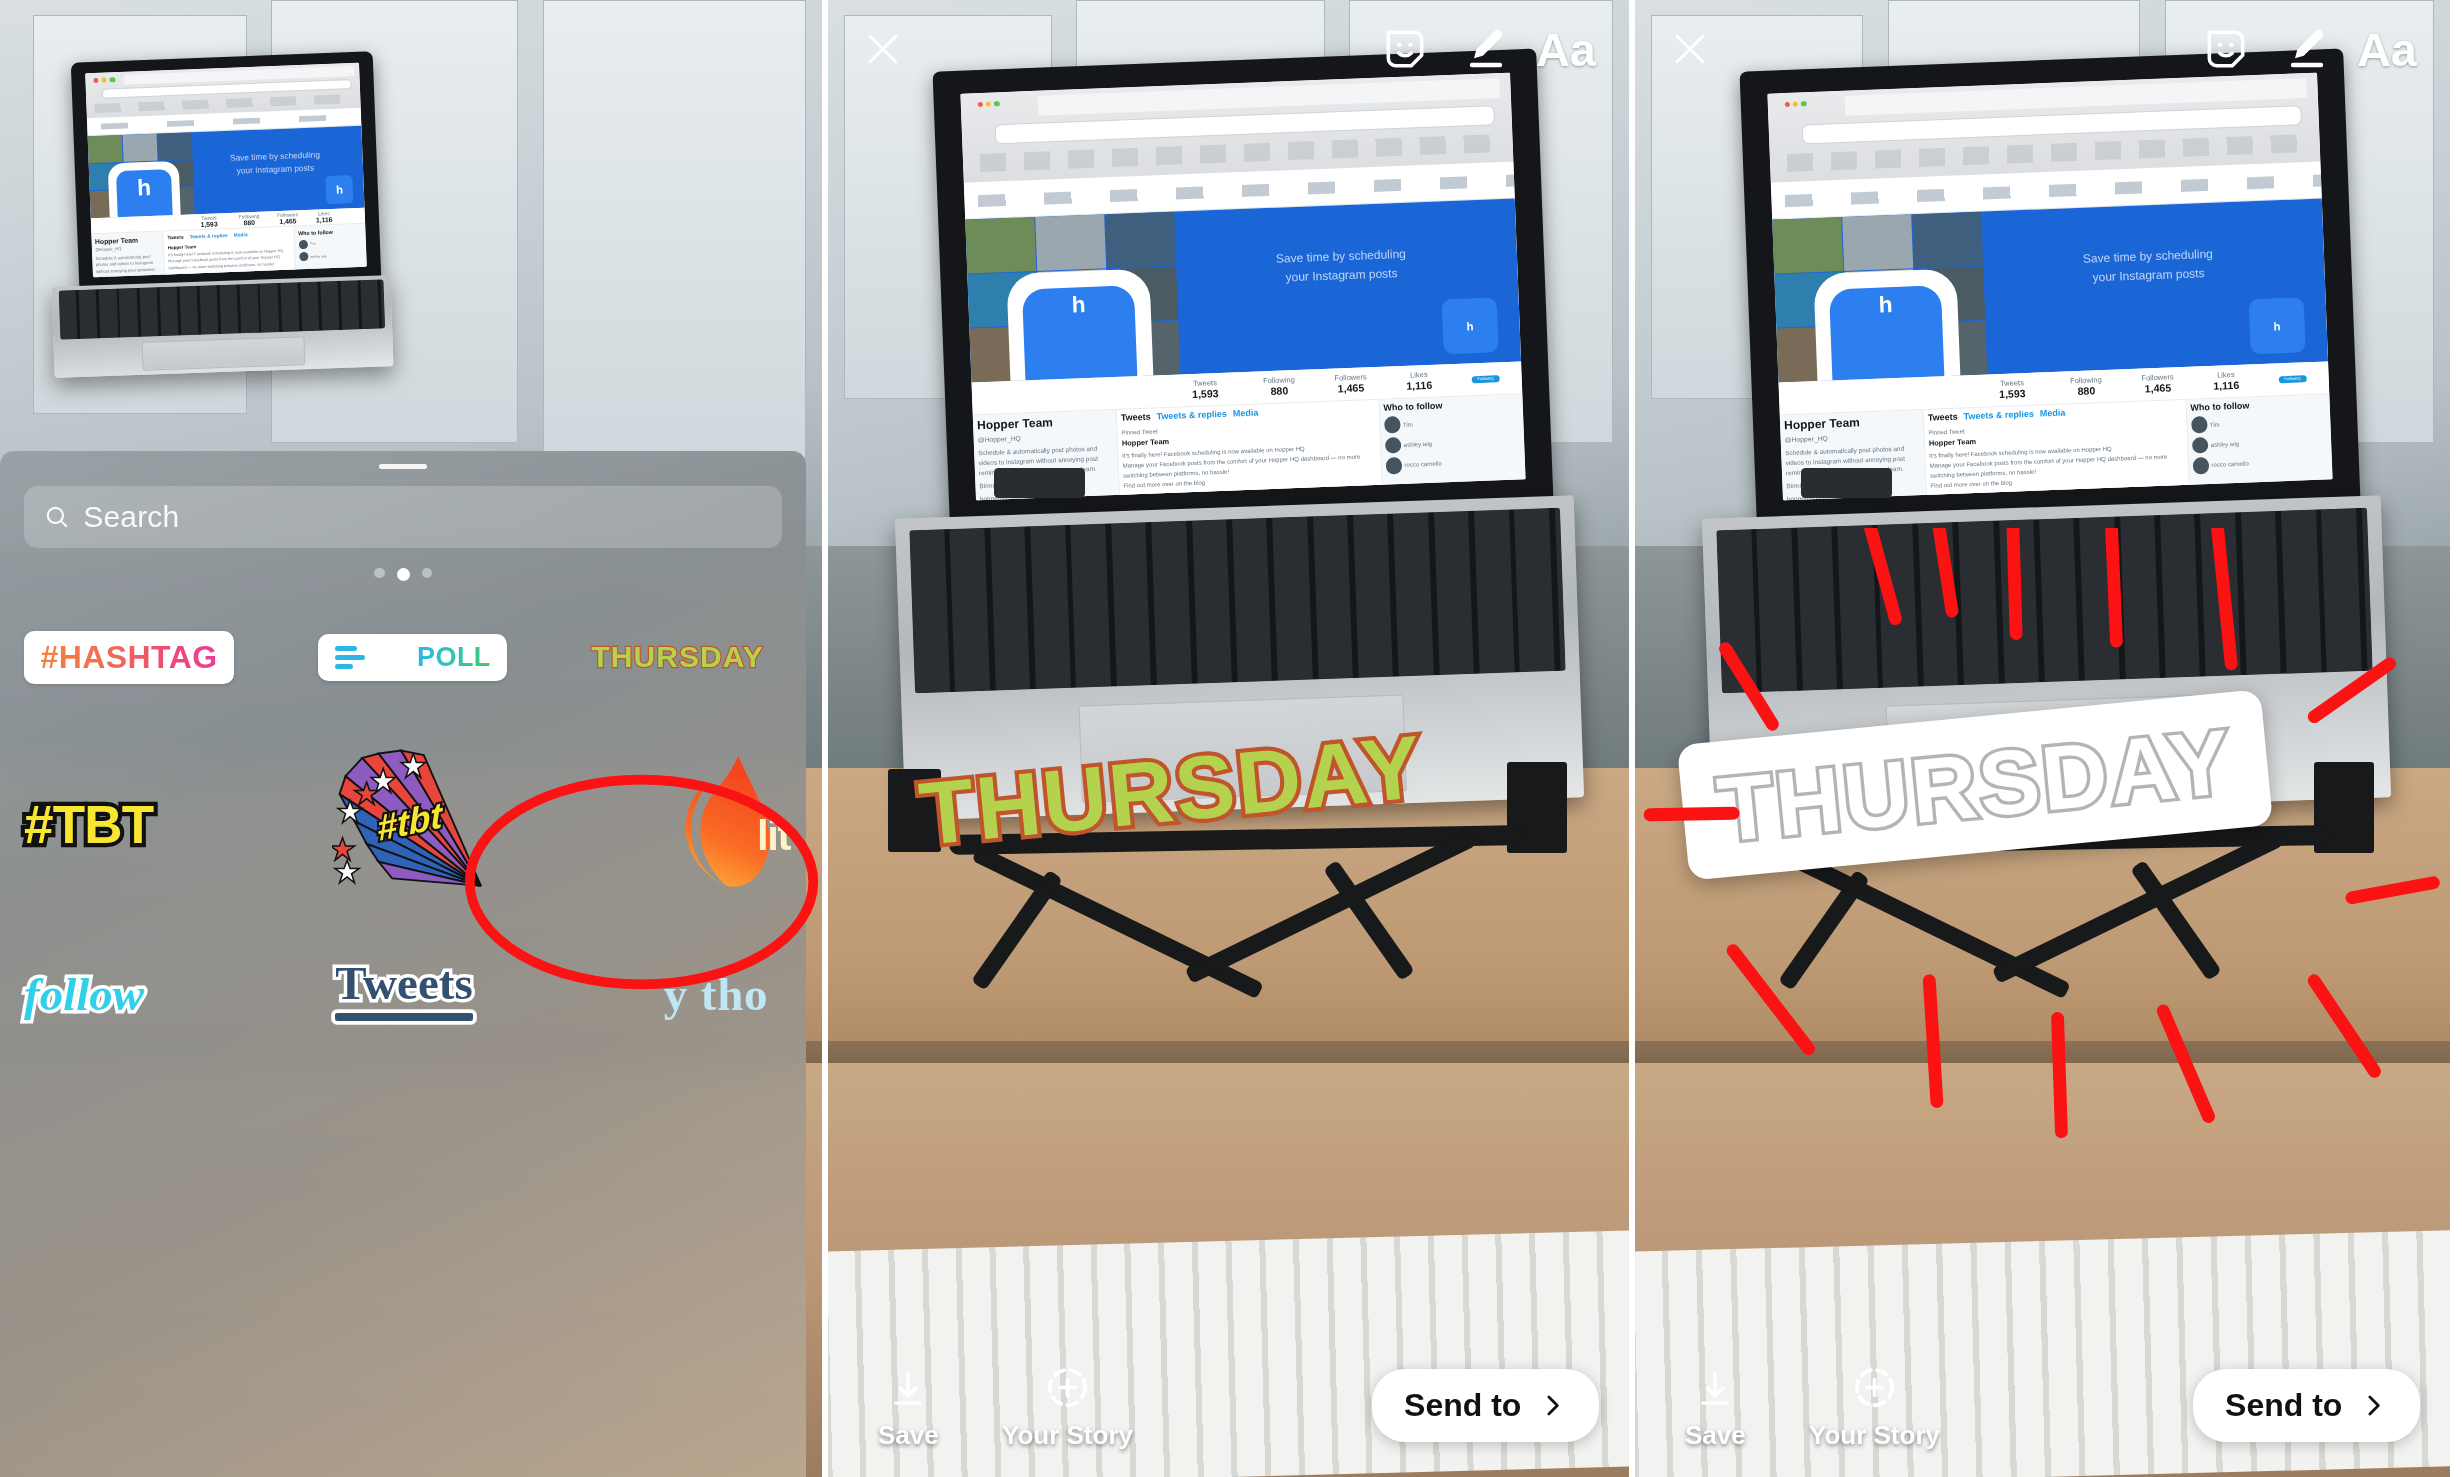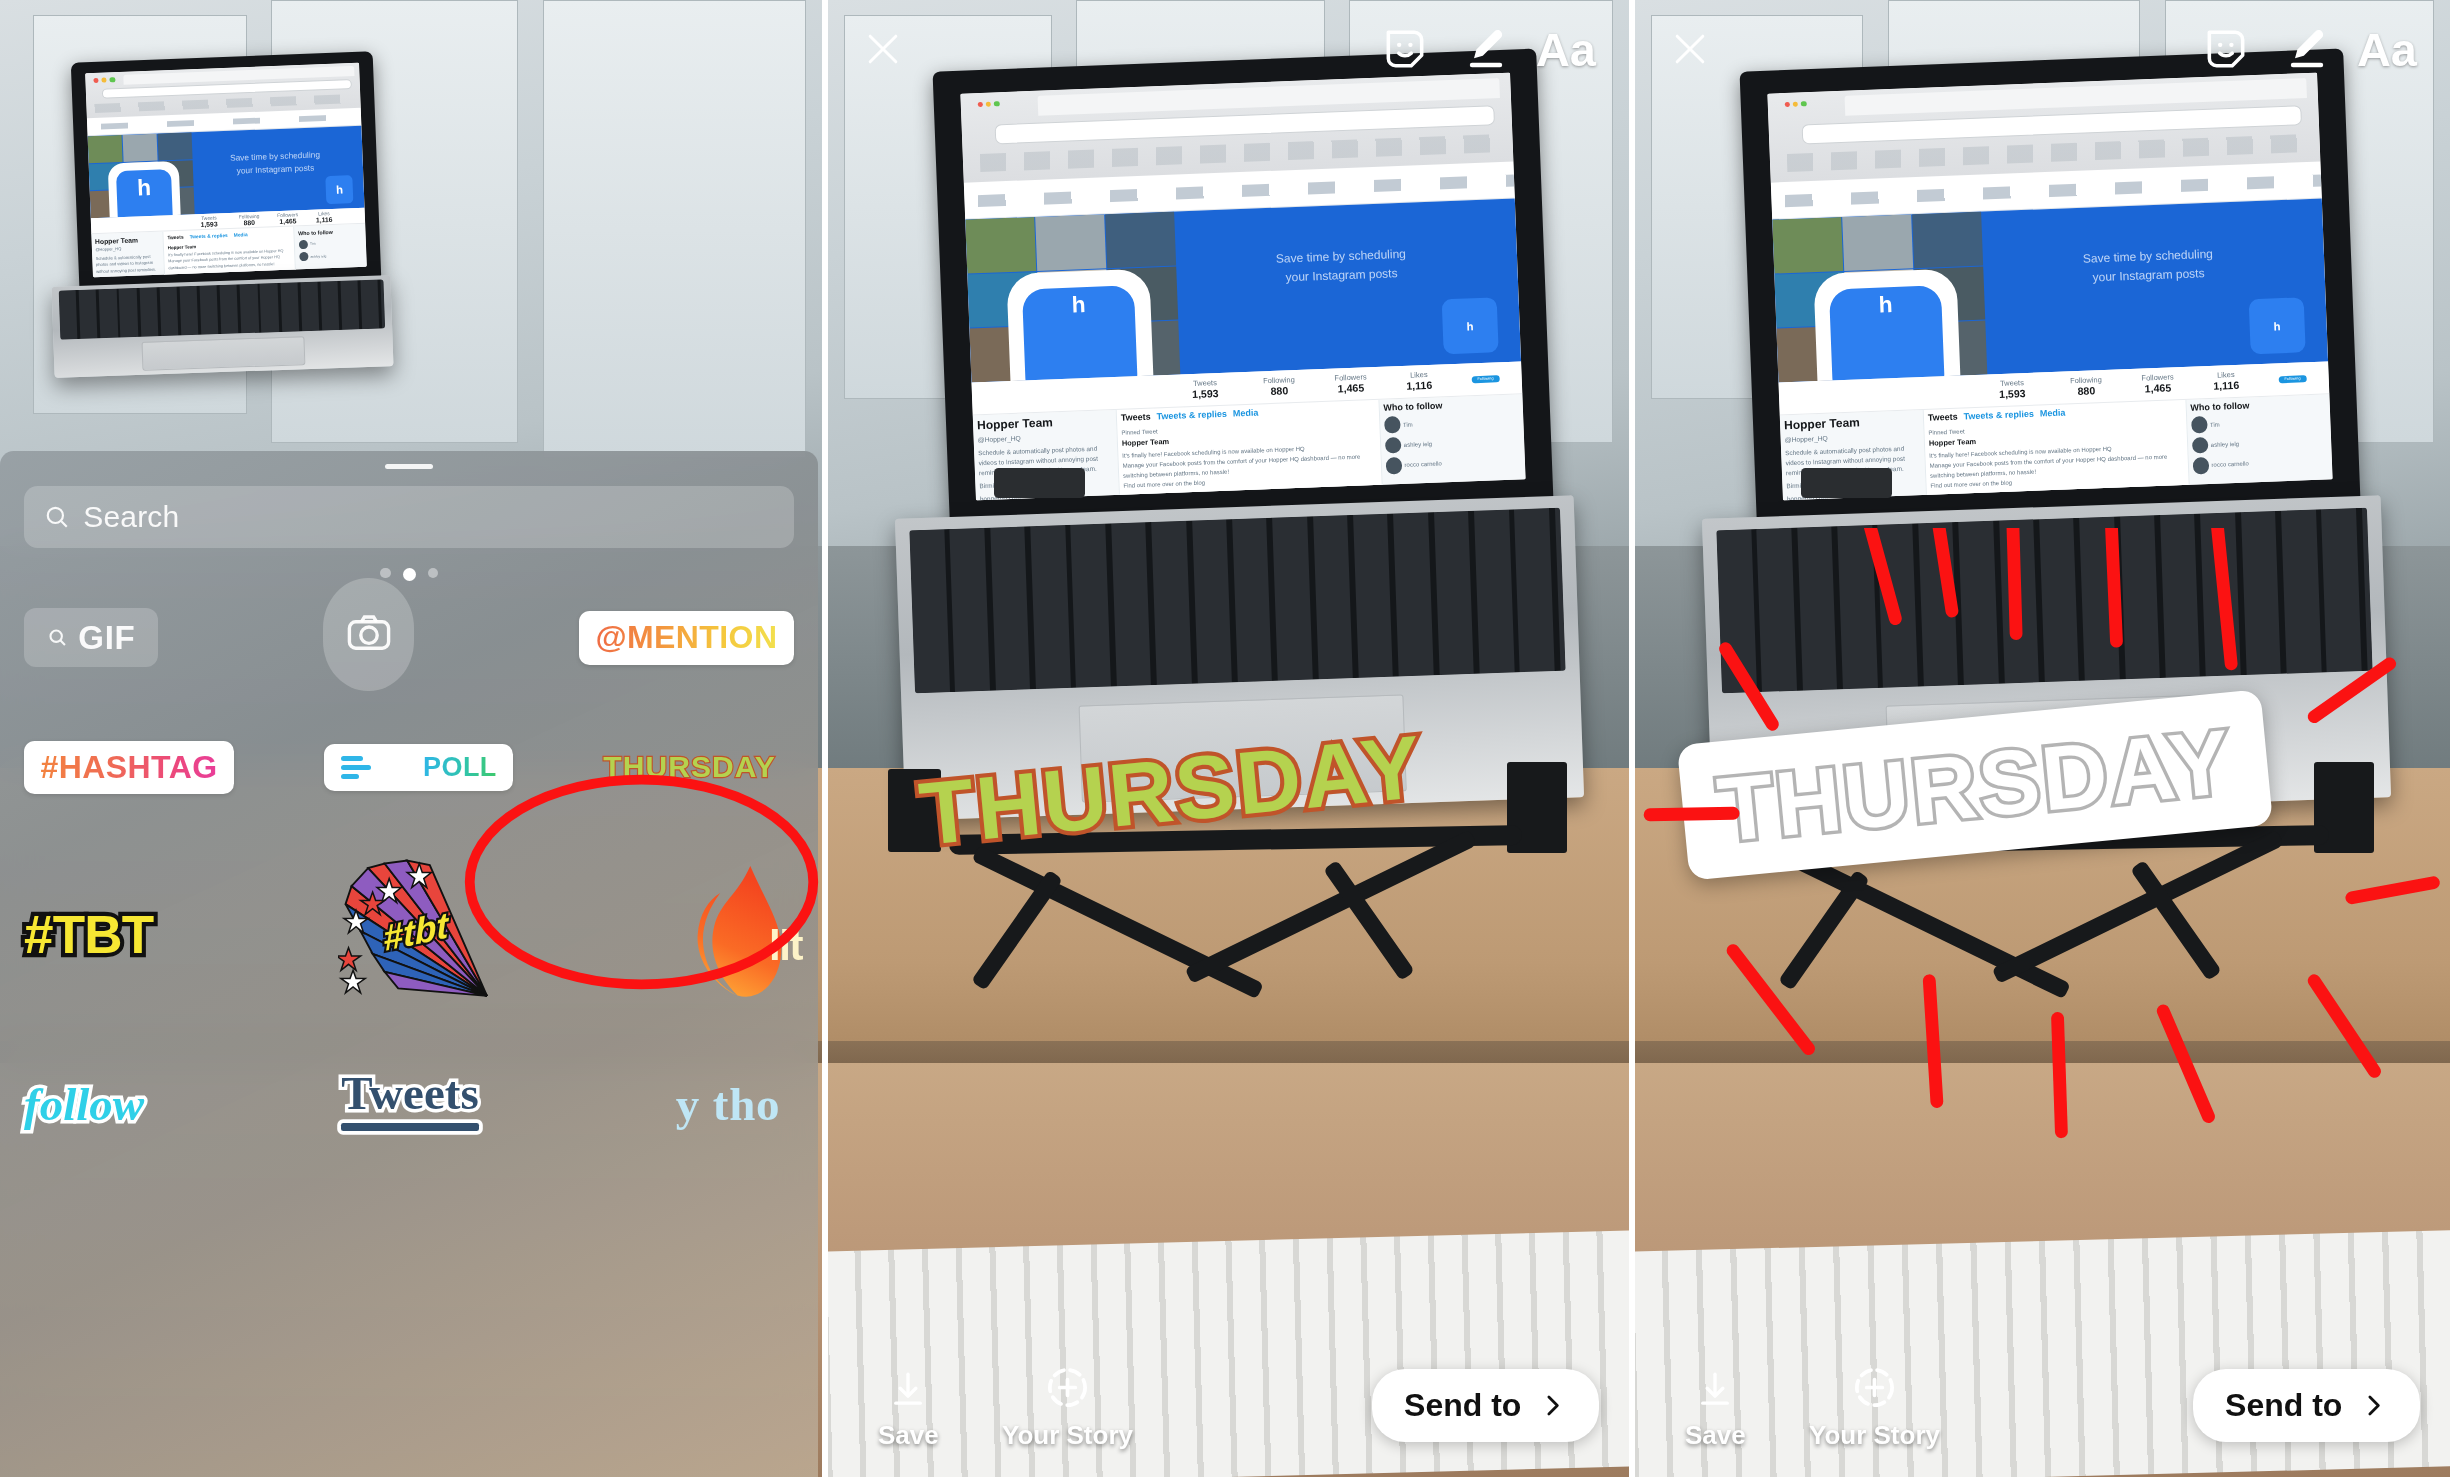--- a/index.html
+++ b/index.html
@@ -125,21 +125,21 @@
   .clamp { position:absolute; background:#17191b; border-radius:3px; }
   .kbd-fg {
     position:absolute; left:-4%; bottom:0; width:108%; height:14%;
     background: linear-gradient(180deg,#e6e6e4,#cfcfcc);
     background-image: repeating-linear-gradient(90deg,#f2f2f0 0 3.2%, #d8d8d5 3.2% 3.9%);
     transform: rotate(-1.5deg);
   }
 
   
   #sticker-tray {
-    position:absolute; left:0; right:4px; bottom:0; height:69.5%;
+    position:absolute; left:0; right:16px; bottom:0; height:69.5%;
     background: linear-gradient(155deg, rgba(150,158,163,.93) 0%, rgba(137,143,146,.93) 30%,
                 rgba(150,146,139,.92) 62%, rgba(188,169,146,.92) 100%);
     backdrop-filter: blur(16.6px);
     border-radius:13.6px 13.6px 0 0;
     padding: 0 24px;
   }
   .grabber { width:48px; height:5.3px; border-radius:3px; background:rgba(255,255,255,.9);
     margin: 13.6px auto 0; }
   #search-field {
     margin-top:16.6px; height:62px; border-radius:13.6px;
@@ -371,45 +371,20 @@
         </span>
         <span class="sph">Search</span>
       </div>
 
       <div class="page-dots">
         <i></i>
         <i class="active"></i>
         <i></i>
       </div>
 
-      <div class="row-top">
-        <div id="gif-sticker">
-          <span class="gicon">
-            <svg viewBox="0 0 24 24" width="21" height="21" fill="none" stroke="rgba(255,255,255,.9)" stroke-width="2.4">
-              <circle cx="10.5" cy="10.5" r="6.5"></circle>
-                <path d="M15.5 15.5l5 5"></path>
-            </svg>
-          </span>
-          <span class="glabel">GIF</span>
-        </div>
-
-        <div id="camera-sticker">
-          <span>
-            <svg viewBox="0 0 24 24" width="48" height="48" fill="none" stroke="rgba(255,255,255,.95)" stroke-width="1.7">
-              <rect x="2.2" y="6.4" width="19.6" height="13.2" rx="3.2"></rect>
-              <path d="M8.2 6.4l1.5-2.4h4.6l1.5 2.4"></path>
-              <circle cx="12" cy="13.1" r="4.1"></circle>
-            </svg>
-          </span>
-        </div>
-
-        <div class="white-pill" id="mention-sticker">
-          <span class="t grad-text">@MENTION</span>
-        </div>
-      </div>
 
       <div class="row-mid">
         <div class="white-pill" id="hashtag-sticker">
           <span class="t grad-text">#HASHTAG</span>
         </div>
 
         <div class="white-pill" id="poll-sticker">
           <span class="poll-bars">
               <i></i>
               <i></i>

